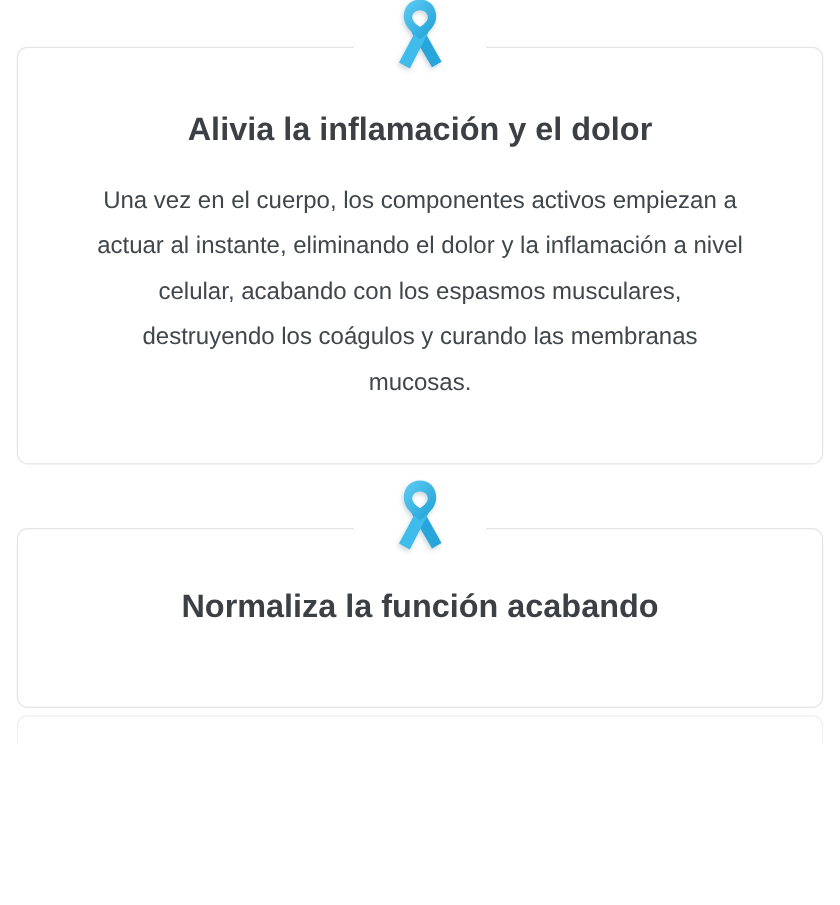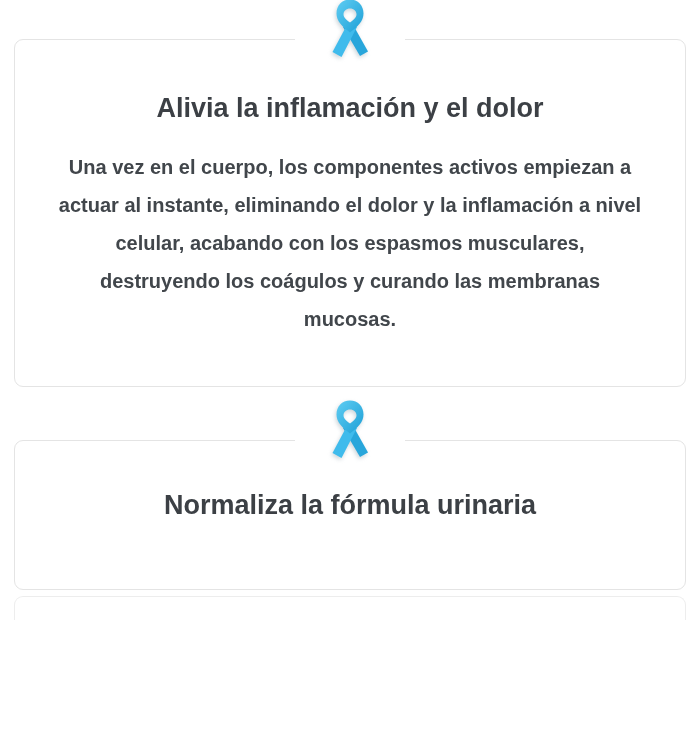--- a/index.html
+++ b/index.html
@@ -46,21 +46,20 @@
     line-height: 36px;
     font-weight: 700;
     color: #3c4045;
   }
   p.card-body {
     margin: 0;
     font-size: 20px;
     line-height: 38px;
     color: #41464b;
     white-space: pre-line;
-    font-weight: bold;
   }
 
   .partial-card {
     margin: 6px 14px 0;
     height: 24px;
     border: 1px solid #ededed;
     border-bottom: none;
     border-radius: 9px 9px 0 0;
     background: #ffffff;
   }
@@ -99,19 +98,19 @@
 
   <section class="block block-2">
     <div class="card card-2">
       <div class="ribbon-wrap">
         <svg width="40" height="63" viewBox="0 0 40 63">
           <path d="M13 28 L30 57 L38 52.5 L22 24 Z" fill="#28a6db"></path>
           <path d="M27 28 L11.5 58 L2.5 53 L18 24 Z" fill="#3fbbec"></path>
           <path fill-rule="evenodd" fill="url(#ribbonGrad)" d="M20 0.5 C12 0.5 6.5 6.5 6.5 14.5 C6.5 22.5 12.5 27.5 20 33.5 C27.5 27.5 33.5 22.5 33.5 14.5 C33.5 6.5 28 0.5 20 0.5 Z M20 9.5 C23.8 9.5 26.5 12 26.5 15.2 C26.5 18.4 23.8 20.8 20 23.6 C16.2 20.8 13.5 18.4 13.5 15.2 C13.5 12 16.2 9.5 20 9.5 Z"></path>
         </svg>
       </div>
-      <h2 class="card-title">Normaliza la fórmula urinaria</h2>
+      <h2 class="card-title">Normaliza la función acabando</h2>
     </div>
   </section>
 
   <div class="partial-card"></div>
 
 </div>
 
 </body></html>

